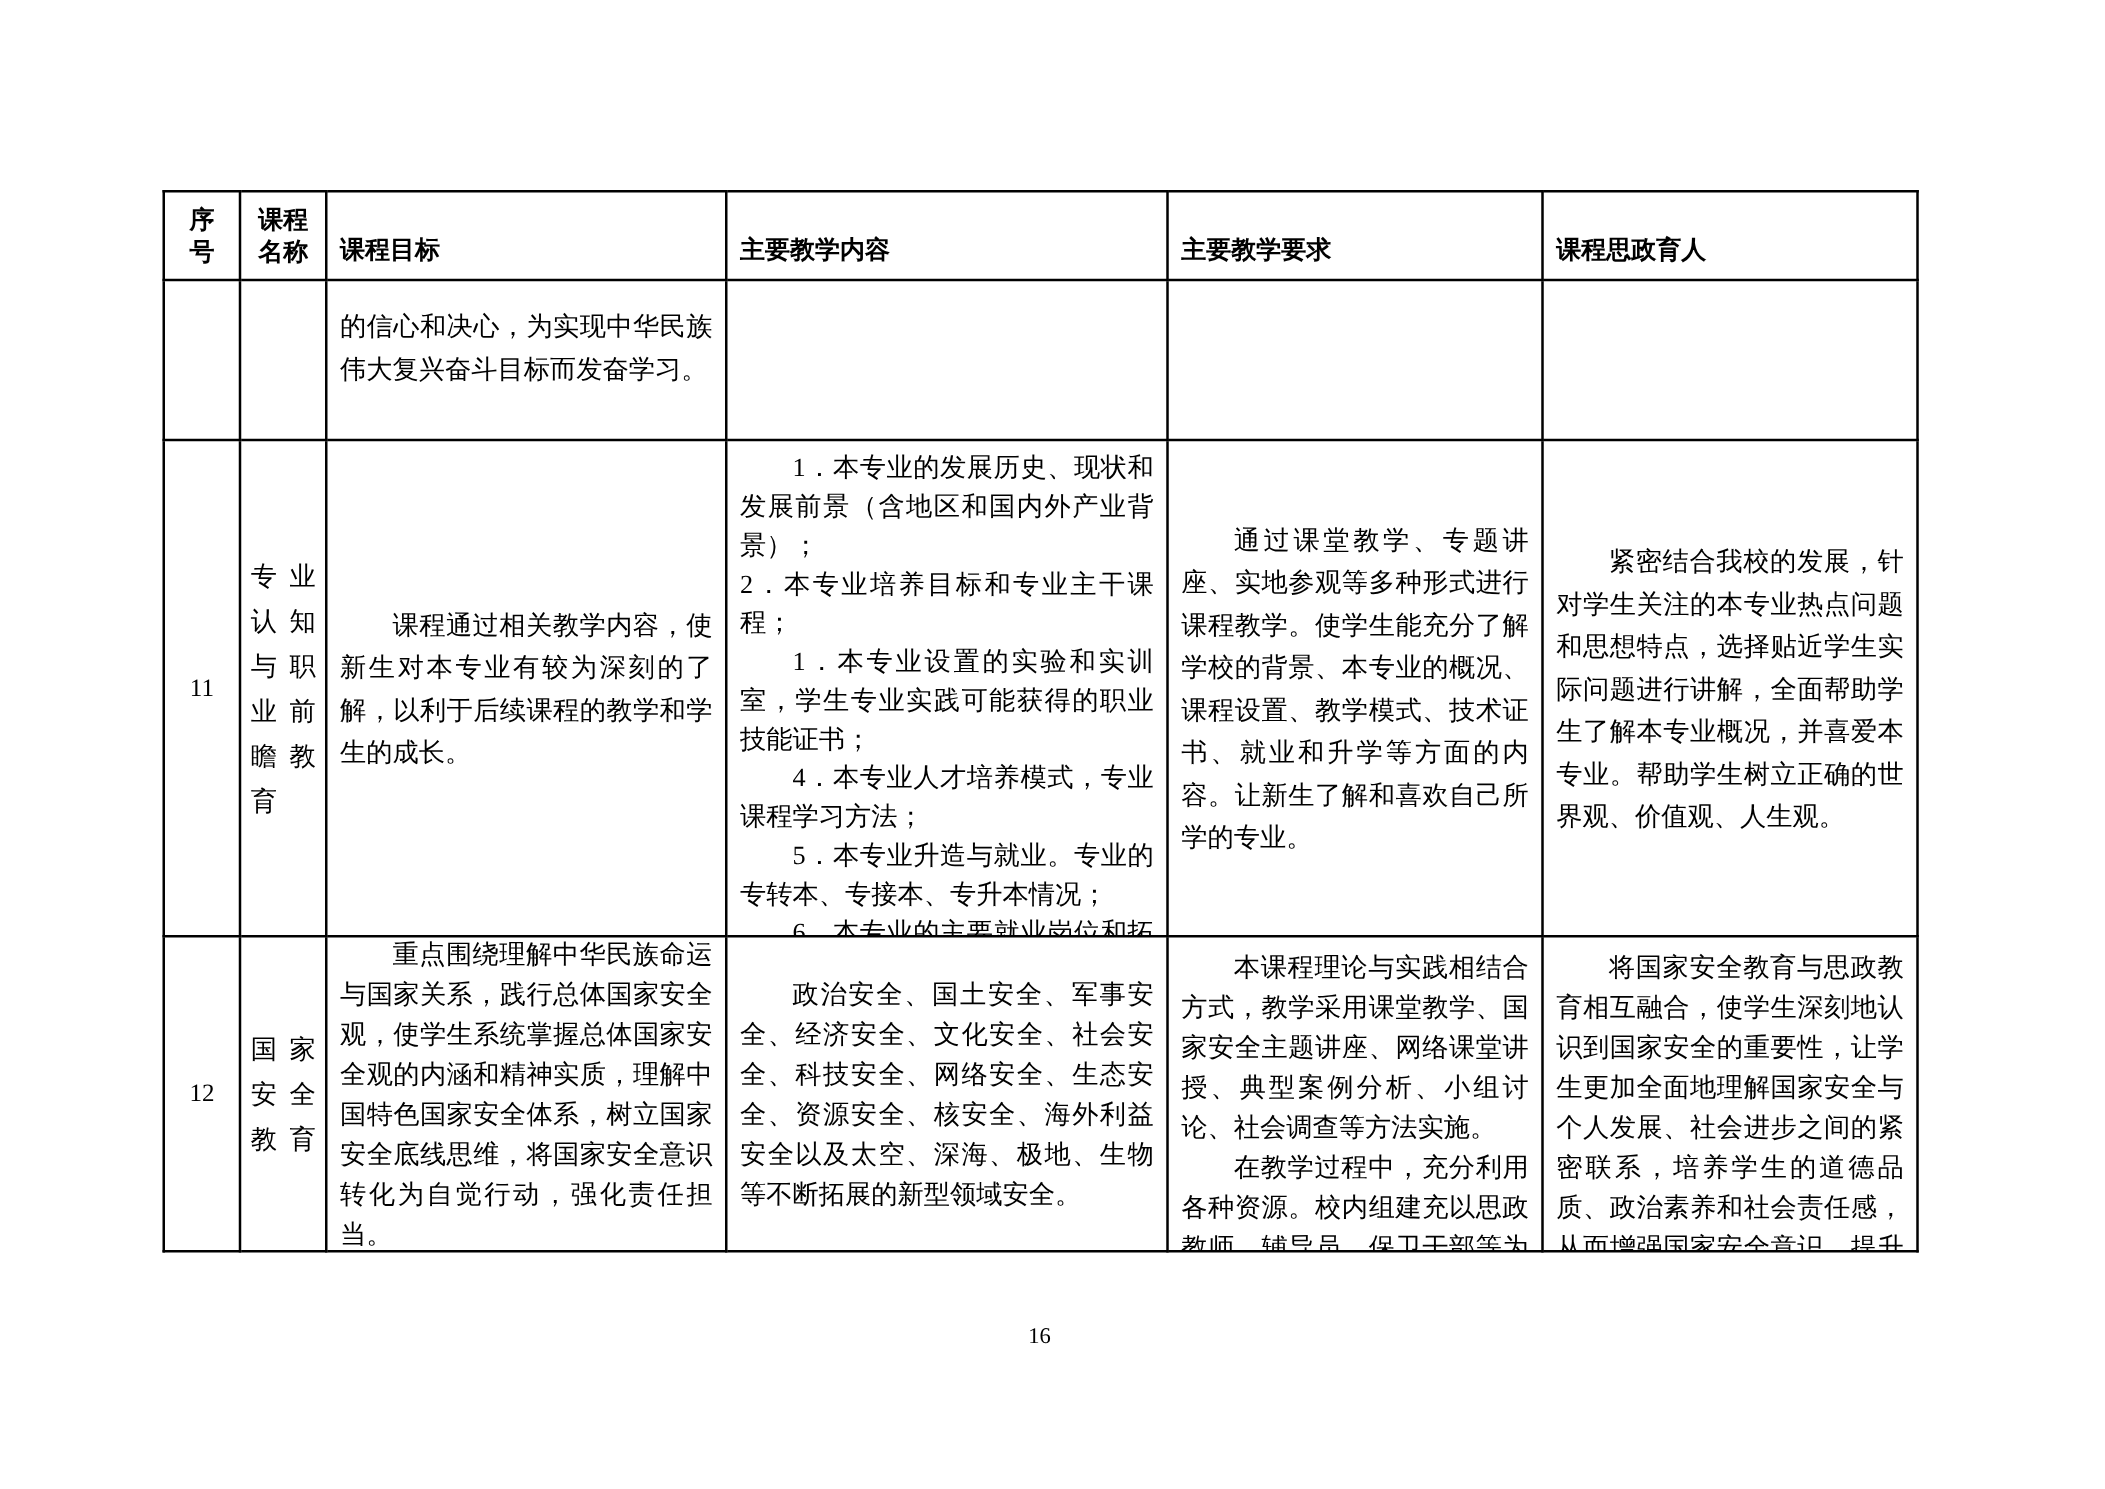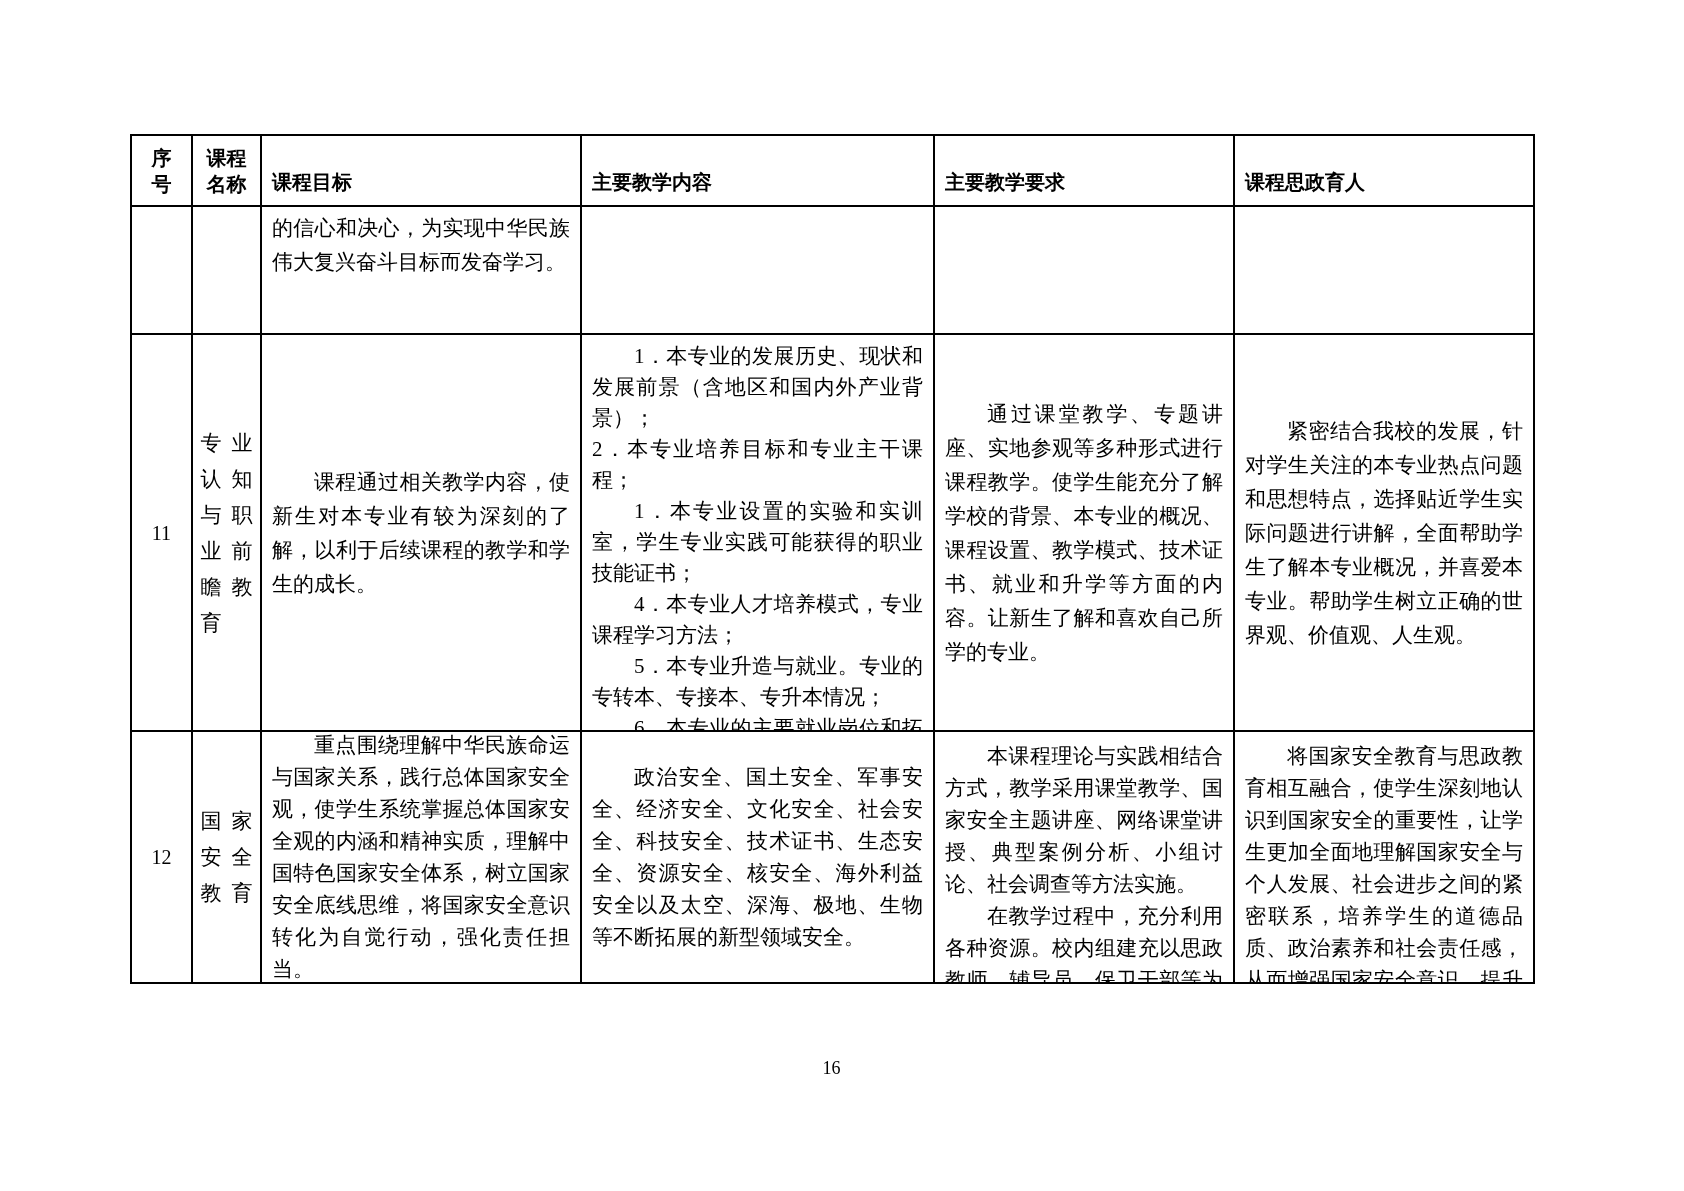--- a/index.html
+++ b/index.html
@@ -1,21 +1,21 @@
 <!DOCTYPE html>
 <html><head>
 <meta charset="utf-8">
 <style>
   html,body{margin:0;padding:0;}
   body{
     width:1684px;height:1191px;background:#ffffff;position:relative;
     font-family:"Liberation Serif","DejaVu Serif",serif;color:#000;
     -webkit-font-smoothing:antialiased;
   }
-  .sheet{position:absolute;left:130px;top:134px;}
+  .sheet{position:absolute;left:130px;top:152px;}
   table.course{border-collapse:collapse;table-layout:fixed;width:1403px;}
   table.course td{border:2px solid #000;padding:0;vertical-align:top;}
   .cin{box-sizing:border-box;overflow:hidden;padding:2px 10px;display:flex;flex-direction:column;}
   .vc{justify-content:center;}
   .vt{justify-content:flex-start;}
   
   .hh{height:69px;}
   .ha{height:126px;}
   .h11{height:395px;}
   .h12{height:250px;}
@@ -87,21 +87,21 @@
     </tr>
 
     <tr>
       <td>
             <div class="cin ha"></div>
           </td>
       <td>
             <div class="cin ha"></div>
           </td>
       <td>
-        <div class="cin ha vt" style="padding-top:4px;">
+        <div class="cin ha vt" style="padding-top:19px;">
           <p class="lhA noind">的信心和决心，为实现中华民族伟大复兴奋斗目标而发奋学习。</p>
         </div>
       </td>
       <td>
             <div class="cin ha"></div>
           </td>
       <td>
             <div class="cin ha"></div>
           </td>
       <td>
@@ -158,21 +158,21 @@
           <div class="namewrap">国家安全教育</div>
         </div>
       </td>
       <td>
         <div class="cin h12 vc">
           <p class="lh12 ind">重点围绕理解中华民族命运与国家关系，践行总体国家安全观，使学生系统掌握总体国家安全观的内涵和精神实质，理解中国特色国家安全体系，树立国家安全底线思维，将国家安全意识转化为自觉行动，强化责任担当。</p>
         </div>
       </td>
       <td>
         <div class="cin h12 vc">
-          <p class="lh12 ind">政治安全、国土安全、军事安全、经济安全、文化安全、社会安全、科技安全、技术证书、生态安全、资源安全、核安全、海外利益安全以及太空、深海、极地、生物等不断拓展的新型领域安全。</p>
+          <p class="lh12 ind">政治安全、国土安全、军事安全、经济安全、文化安全、社会安全、科技安全、网络安全、生态安全、资源安全、核安全、海外利益安全以及太空、深海、极地、生物等不断拓展的新型领域安全。</p>
         </div>
       </td>
       <td>
         <div class="cin h12 vt" style="padding-top:8px;">
           <p class="lh12 ind">本课程理论与实践相结合方式，教学采用课堂教学、国家安全主题讲座、网络课堂讲授、典型案例分析、小组讨论、社会调查等方法实施。</p>
           <p class="lh12 ind">在教学过程中，充分利用各种资源。校内组建充以思政教师、辅导员、保卫干部等为主的教师队伍；同时调动社会</p>
         </div>
       </td>
       <td>
         <div class="cin h12 vt" style="padding-top:8px;">

